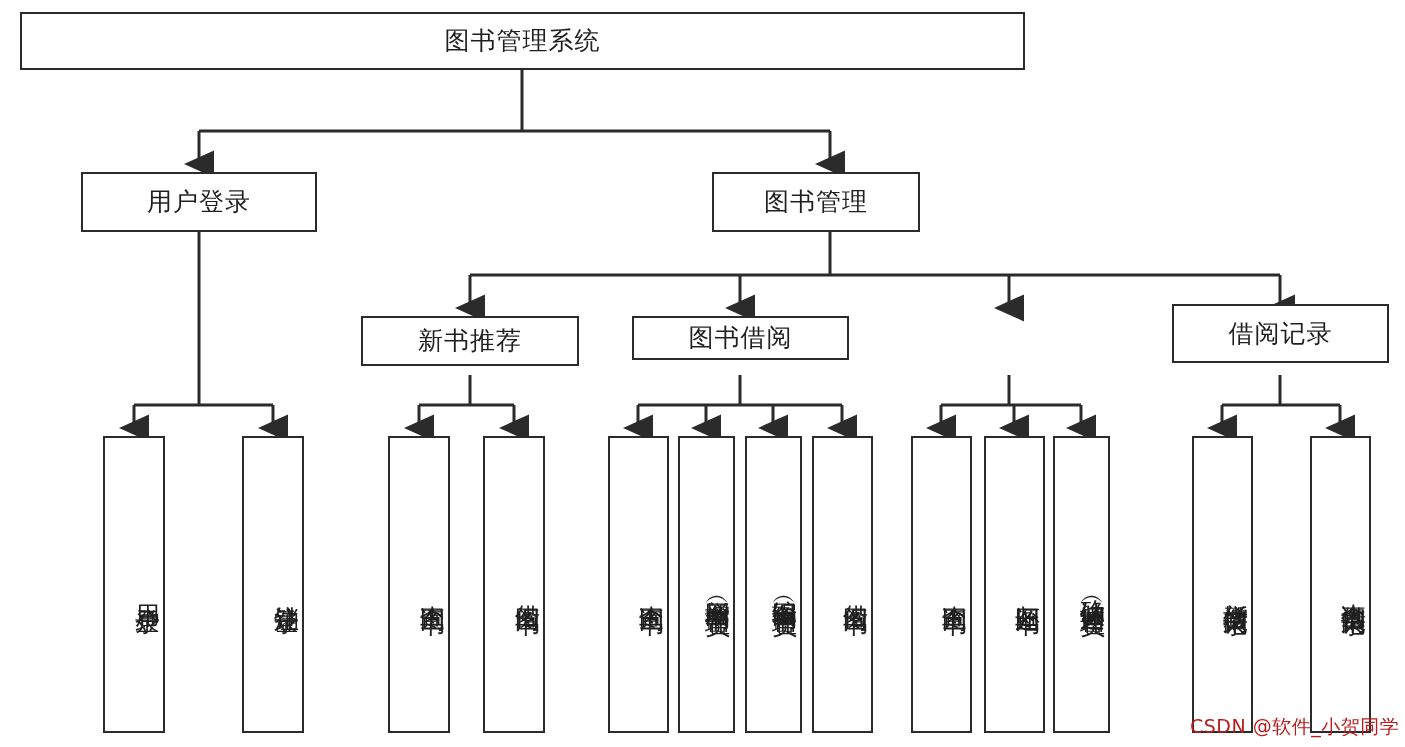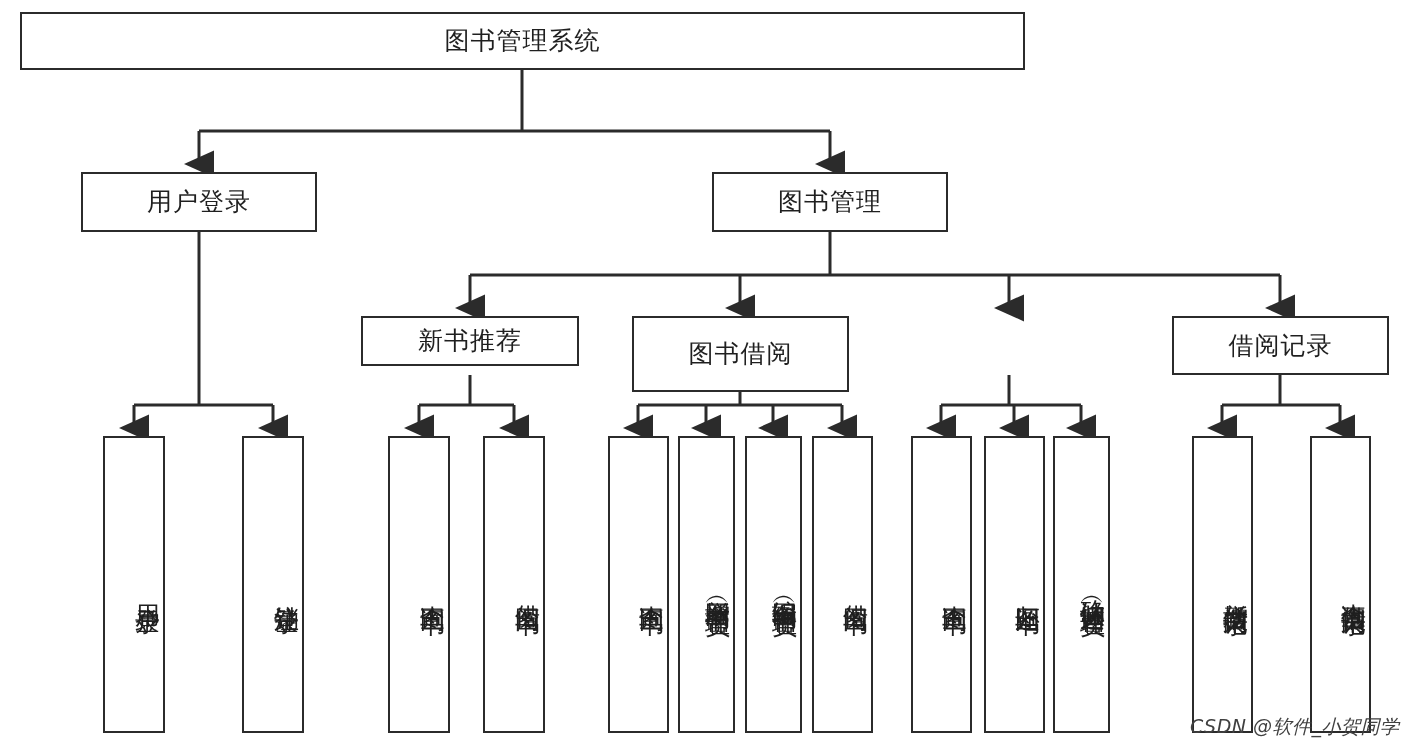--- a/index.html
+++ b/index.html
@@ -119,31 +119,31 @@
     </g>
   </svg>
 
   <div class="node horiz" id="node-root" style="left: 20px; top: 12px; width: 1005px; height: 58px;">
     <span class="label">图书管理系统</span>
   </div>
 
   <div class="node horiz" id="node-l2-0" style="left: 81px; top: 172px; width: 236px; height: 60px;">
     <span class="label">用户登录</span>
   </div>
-  <div class="node horiz" id="node-l2-1" style="left: 712px; top: 172px; width: 236px; height: 60px;">
+  <div class="node horiz" id="node-l2-1" style="left: 712px; top: 172px; width: 208px; height: 60px;">
     <span class="label">图书管理</span>
   </div>
 
   <div class="node horiz" id="node-l3-0" style="left: 361px; top: 316px; width: 218px; height: 50px;">
     <span class="label">新书推荐</span>
   </div>
-  <div class="node horiz" id="node-l3-1" style="left: 632px; top: 316px; width: 217px; height: 76px;">
+  <div class="node horiz" id="node-l3-1" style="left: 632px; top: 316px; width: 217px; height: 44px;">
     <span class="label">图书借阅</span>
   </div>
-  <div class="node horiz" id="node-l3-3" style="left: 1172px; top: 316px; width: 217px; height: 59px;">
+  <div class="node horiz" id="node-l3-3" style="left: 1172px; top: 304px; width: 217px; height: 59px;">
     <span class="label">借阅记录</span>
   </div>
 
   <div class="node vert" id="node-leaf-0" style="left: 103px; top: 436px; width: 62px; height: 297px;">
     <span class="label">用户登录</span>
   </div>
   <div class="node vert" id="node-leaf-1" style="left: 242px; top: 436px; width: 62px; height: 297px;">
     <span class="label">注销登录</span>
   </div>
   <div class="node vert" id="node-leaf-2" style="left: 388px; top: 436px; width: 62px; height: 297px;">
@@ -173,15 +173,15 @@
   <div class="node vert" id="node-leaf-10" style="left: 1053px; top: 436px; width: 57px; height: 297px;">
     <span class="label">确认归还（管理员）</span>
   </div>
   <div class="node vert" id="node-leaf-11" style="left: 1192px; top: 436px; width: 61px; height: 297px;">
     <span class="label">新增借阅记录</span>
   </div>
   <div class="node vert" id="node-leaf-12" style="left: 1310px; top: 436px; width: 61px; height: 297px;">
     <span class="label">查询借阅记录</span>
   </div>
 
-  <div class="watermark" style="left: 1190px; top: 714px; color: #404040; font-style: italic;">CSDN @软件_小贺同学</div>
+  <div class="watermark" style="left: 1190px; top: 714px; color: #b91c1c;">CSDN @软件_小贺同学</div>
 
 </div>
 
 </body></html>

